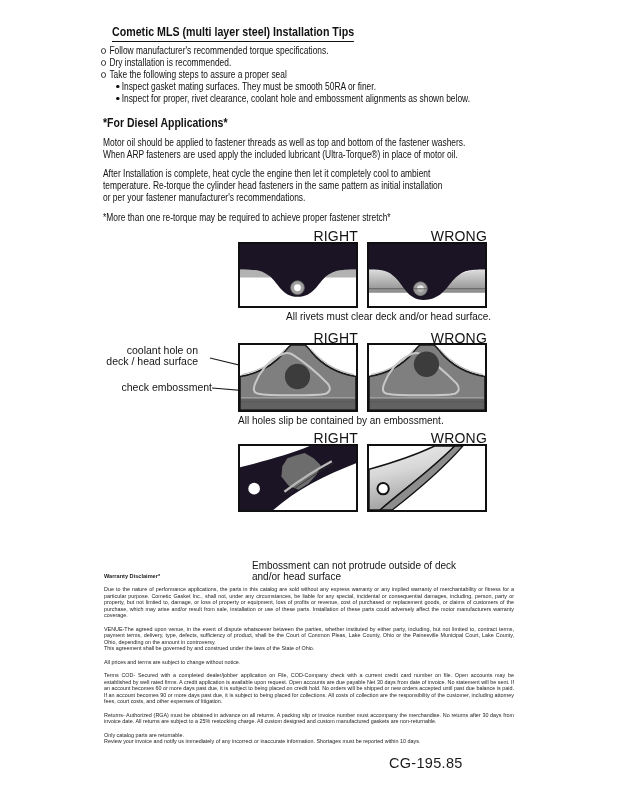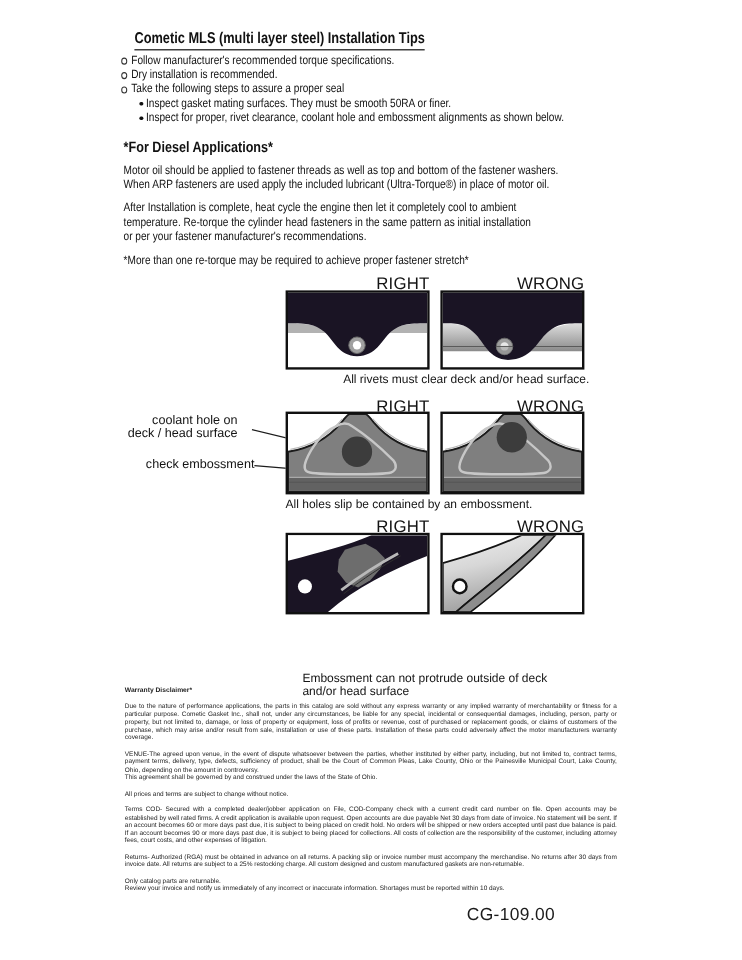--- a/index.html
+++ b/index.html
@@ -188,13 +188,13 @@
   <p>Due to the nature of performance applications, the parts in this catalog are sold without any express warranty or any implied warranty of merchantability or fitness for a particular purpose.  Cometic Gasket Inc., shall not, under any circumstances, be liable for any special, incidental or consequential damages, including, person, party or property, but not limited to, damage, or loss of property or equipment, loss of profits or revenue, cost of purchased or replacement goods, or claims of customers of the purchase, which may arise and/or result from sale, installation or use of these parts.  Installation of these parts could adversely affect the motor manufacturers warranty coverage.</p>
   <p>VENUE-The agreed upon venue, in the event of dispute whatsoever between the parties, whether instituted by either party, including, but not limited to, contract terms, payment terms, delivery, type, defects, sufficiency of product, shall be the Court of Common Pleas, Lake County, Ohio or the Painesville Municipal Court, Lake County, Ohio, depending on the amount in controversy.
 This agreement shall be governed by and construed under the laws of the State of Ohio.</p>
   <p>All prices and terms are subject to change without notice.</p>
   <p>Terms COD- Secured with a completed dealer/jobber application on File, COD-Company check with a current credit card number on file.  Open accounts may be established by well rated firms.  A credit application is available upon request.  Open accounts are due payable Net 30 days from date of invoice.  No statement will be sent.  If an account becomes 60 or more days past due, it is subject to being placed on credit hold.  No orders will be shipped or new orders accepted until past due balance is paid.  If an account becomes 90 or more days past due, it is subject to being placed for collections.  All costs of collection are the responsibility of the customer, including attorney fees, court costs, and other expenses of litigation.</p>
   <p>Returns- Authorized (RGA) must be obtained in advance on all returns.  A packing slip or invoice number must accompany the merchandise.  No returns after 30 days from invoice date.  All returns are subject to a 25% restocking charge.  All custom designed and custom manufactured gaskets are non-returnable.</p>
   <p>Only catalog parts are returnable.
 Review your invoice and notify us immediately of any incorrect or inaccurate information.  Shortages must be reported within 10 days.</p>
 </div>
 
-<div class="abs" id="footer-code">CG-109.00</div>
+<div class="abs" id="footer-code">CG-195.85</div>
 
 </body></html>

